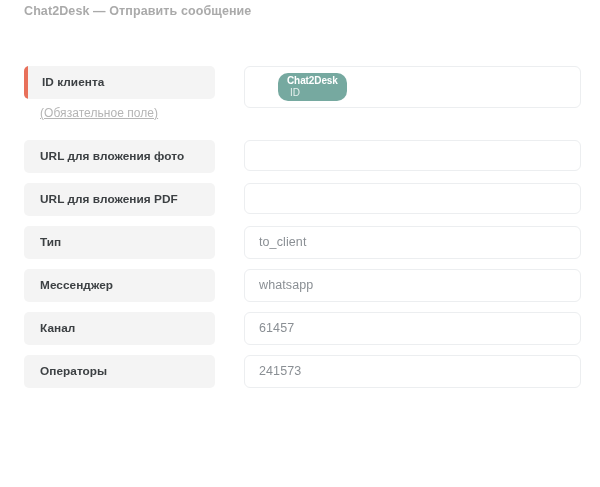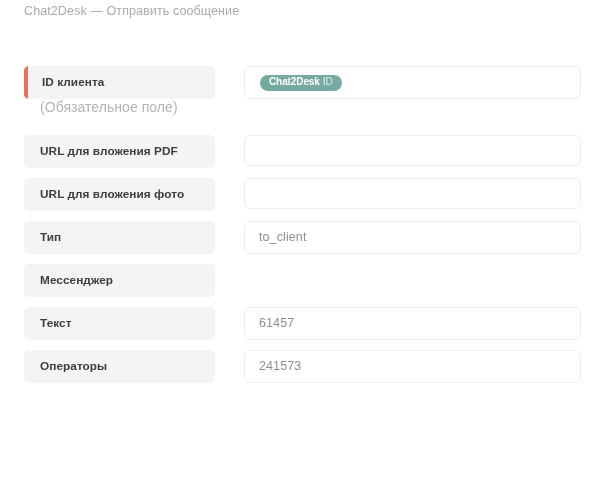--- a/index.html
+++ b/index.html
@@ -14,21 +14,21 @@
   body {
     font-family: "Liberation Sans", sans-serif;
     -webkit-font-smoothing: antialiased;
   }
 
   .page-title {
     position: absolute;
     left: 24px;
     top: 4px;
     font-size: 12.5px;
-    font-weight: 400;
+    font-weight: 700;
     color: #aaaaaa;
     letter-spacing: 0.1px;
     white-space: nowrap;
     text-align: center;
   }
 
   .form {
     position: absolute;
     left: 0;
     top: 66px;
@@ -76,26 +76,28 @@
     font-size: 11.8px;
     font-weight: 700;
     color: #3c4043;
     letter-spacing: 0.05px;
     line-height: 1.2;
     white-space: nowrap;
   }
 
   .hint-text {
     display: block;
+    margin-top: 7px;
     margin-left: 16px;
-    font-size: 14px;
+    font-size: 12px;
     font-weight: 400;
     color: #b5b5b5;
     letter-spacing: 0.05px;
     white-space: nowrap;
+    text-decoration: underline;
   }
 
   .value-cell {
     margin-left: 29px;
     width: 337px;
     flex: 0 0 337px;
   }
 
   .input-box {
     background: #ffffff;
@@ -129,22 +131,23 @@
   .token {
     display: inline-flex;
     align-items: flex-start;
     background: #76a9a0;
     color: #ffffff;
     border-radius: 10px;
     padding: 1.5px 9px 2.5px 9px;
     font-size: 10px;
     line-height: 1.2;
     vertical-align: middle;
-    margin: 0 1px;
-    white-space: nowrap;
+    margin: 0 19px;
+    white-space: nowrap;
+    flex-direction: column;
   }
   .token .tok-bold {
     font-weight: 700;
     letter-spacing: -0.1px;
   }
   .token .tok-light {
     font-weight: 400;
     opacity: 0.82;
     margin-left: 3px;
     letter-spacing: -0.1px;
@@ -171,33 +174,33 @@
             <span class="tok-light">ID</span>
           </span>
         </div>
       </div>
     </div>
     <div class="row">
     </div>
     <div class="row">
       <div class="label-cell">
         <div class="label-box">
-          <span class="label-text">URL для вложения PDF</span>
+          <span class="label-text">URL для вложения фото</span>
         </div>
       </div>
       <div class="value-cell">
         <div class="input-box empty">
           <span></span>
         </div>
       </div>
     </div>
     <div class="row">
       <div class="label-cell">
         <div class="label-box">
-          <span class="label-text">URL для вложения фото</span>
+          <span class="label-text">URL для вложения PDF</span>
         </div>
       </div>
       <div class="value-cell">
         <div class="input-box empty">
           <span></span>
         </div>
       </div>
     </div>
     <div class="row">
       <div class="label-cell">
@@ -210,25 +213,30 @@
           <span>to_client</span>
         </div>
       </div>
     </div>
     <div class="row">
       <div class="label-cell">
         <div class="label-box">
           <span class="label-text">Мессенджер</span>
         </div>
       </div>
-    </div>
-    <div class="row">
-      <div class="label-cell">
-        <div class="label-box">
-          <span class="label-text">Текст</span>
+      <div class="value-cell">
+        <div class="input-box">
+          <span>whatsapp</span>
+        </div>
+      </div>
+    </div>
+    <div class="row">
+      <div class="label-cell">
+        <div class="label-box">
+          <span class="label-text">Канал</span>
         </div>
       </div>
       <div class="value-cell">
         <div class="input-box">
           <span>61457</span>
         </div>
       </div>
     </div>
     <div class="row">
       <div class="label-cell">

